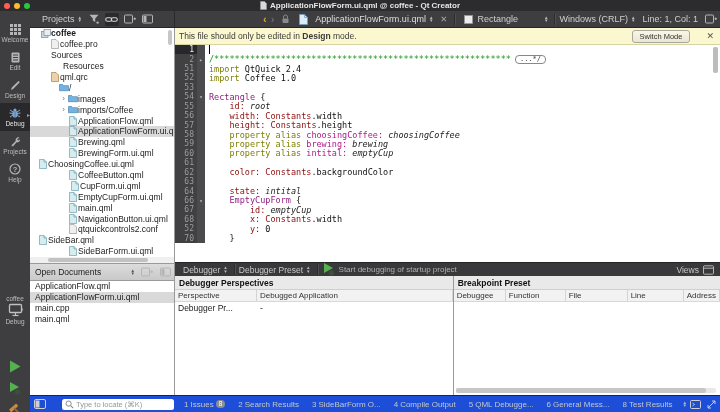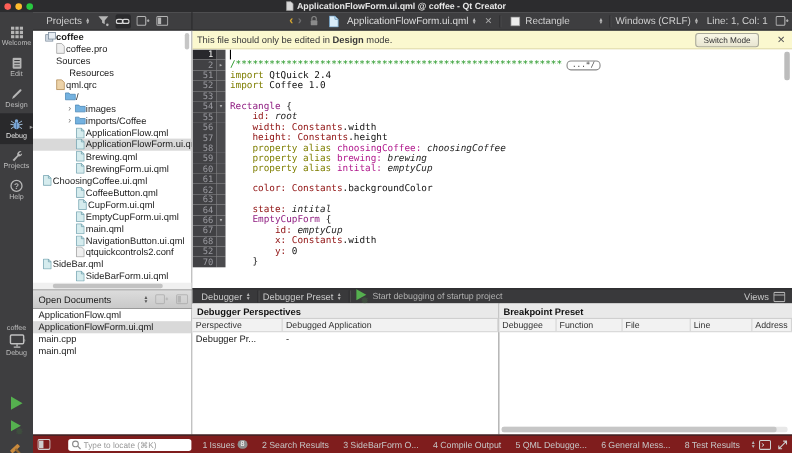--- a/index.html
+++ b/index.html
@@ -84,21 +84,21 @@
   #panel-breakpoints{flex:1;}
   .pane-title{height:13px;background:#e9e9e9;border-bottom:1px solid #cfcfcf;font-size:8.5px;font-weight:bold;
     color:#111;display:flex;align-items:center;padding-left:4px;}
   .colhdr{height:11px;background:#f2f2f2;border-bottom:1px solid #d8d8d8;display:flex;font-size:8px;color:#333;}
   .colhdr .col{border-right:1px solid #d4d4d4;padding:0 3px;display:flex;align-items:center;box-sizing:border-box;}
   .datarow{display:flex;font-size:8.5px;color:#222;height:11px;}
   .datarow .col{padding:0 3px;display:flex;align-items:center;box-sizing:border-box;}
   #bp-hscroll{position:absolute;left:2px;bottom:2px;right:4px;height:5px;background:#e8e8e8;border-radius:2px;}
   #bp-hscroll .thumb{position:absolute;left:0;top:0;height:5px;width:96%;background:#c6c6c6;border-radius:2px;}
   
-  #statusbar{position:absolute;left:30px;top:395px;width:690px;height:17px;background:#7f1d1d;
+  #statusbar{position:absolute;left:30px;top:395px;width:690px;height:17px;background:#1d4ed8;
     border-top:1px solid #252527;box-sizing:border-box;display:flex;align-items:center;color:#c6c6c6;}
   #locator{width:128px;height:11px;background:#fff;border-radius:2.5px;margin-left:16px;
     display:flex;align-items:center;padding:0 3px;gap:2px;}
   #locator input{border:none;outline:none;width:100%;font-size:7.5px;font-family:"Liberation Sans",sans-serif;
     color:#333;background:transparent;padding:0;}
   #locator input::placeholder{color:#979797;}
   #pane-buttons{display:flex;align-items:center;margin-left:10px;gap:13px;font-size:8px;white-space:nowrap;}
   .pane-btn{display:flex;align-items:center;gap:2px;color:#c6c6c6;}
   .badge{background:#8f8f8f;color:#fff;border-radius:5px;font-size:6.5px;padding:0 3px;line-height:8px;}
   #status-right{margin-left:auto;display:flex;align-items:center;gap:6px;margin-right:4px;}

